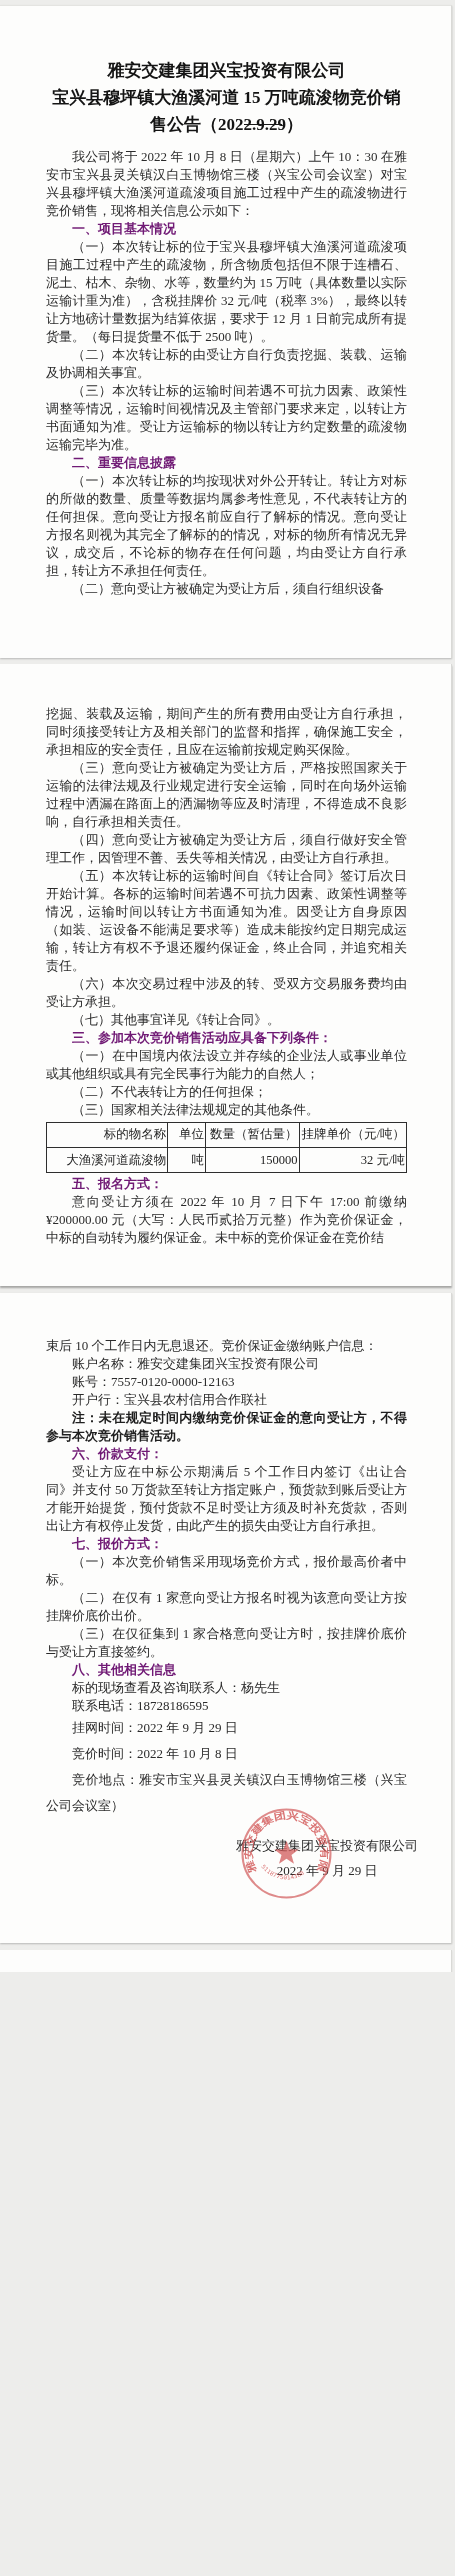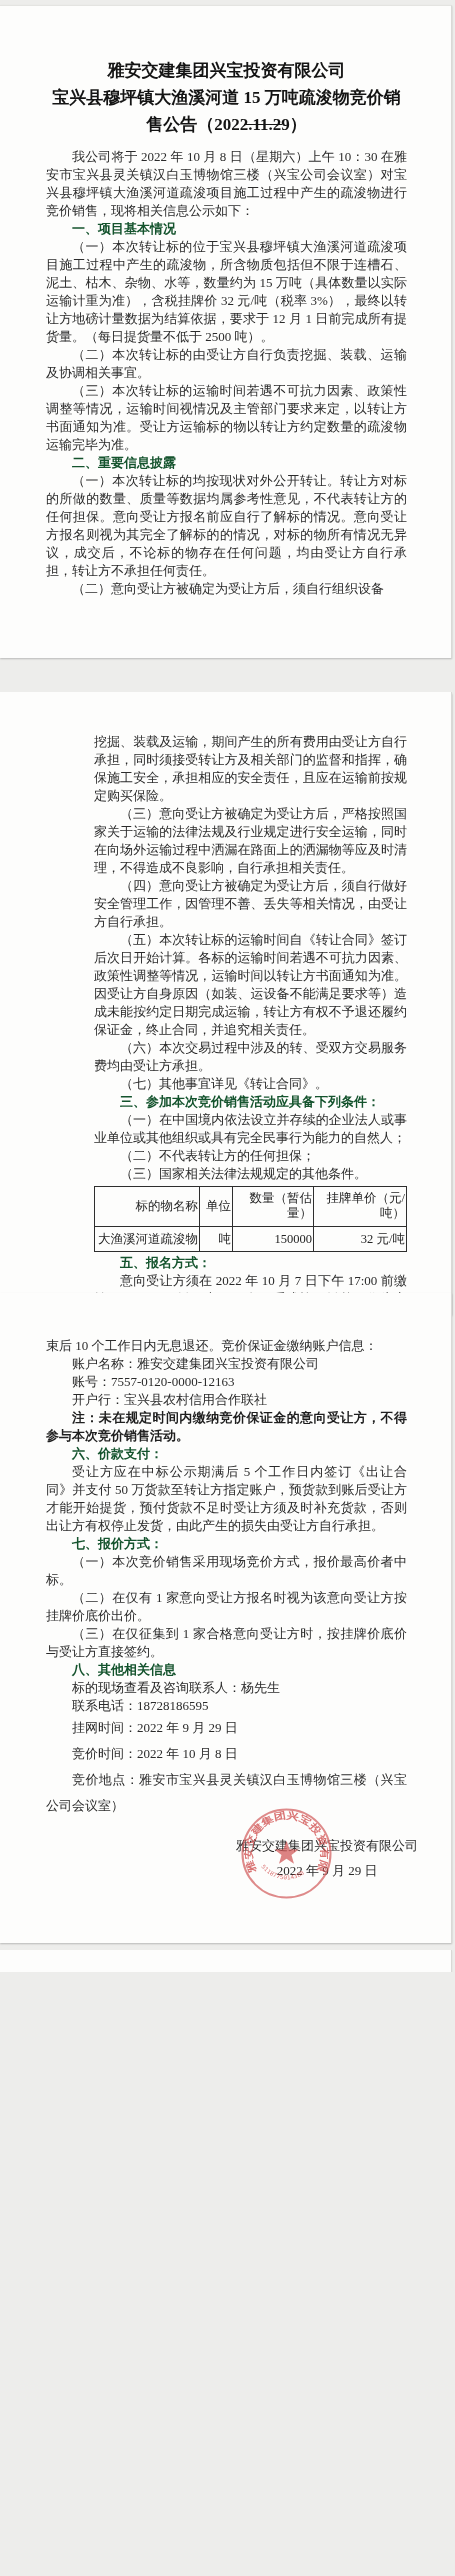--- a/index.html
+++ b/index.html
@@ -10,42 +10,42 @@
     -webkit-font-smoothing:antialiased;
   }
   .canvas{position:relative;width:456px;height:1972px;background:#ededeb;overflow:hidden;}
   .page{
     position:absolute;left:0;width:452px;box-sizing:border-box;
     background:#fdfdfc;
     border-right:0.6px solid #d9d9d6;
     box-shadow:0 1.1px 1.7px rgba(0,0,0,.22);
   }
   .page-1{top:4.6px;height:653px;border-top:0.6px solid #e4e4e1;}
-  .page-2{top:692px;height:622px;box-shadow:0 1.7px 1.7px rgba(0,0,0,.30);padding-left:48px;}
+  .page-2{top:664px;height:622px;box-shadow:0 1.7px 1.7px rgba(0,0,0,.30);}
   .page-3{top:1293px;height:650px;}
   .page-4{top:1950px;height:626px;box-shadow:0 0.6px 1.1px rgba(0,0,0,.12);}
   .content{padding:0 44px 0 46px;color:#2b2b2b;}
   .title-block{
     margin-top:51px;text-align:center;
     font-weight:bold;color:#141414;
     font-size:17px;line-height:27px;
     font-family:"Liberation Serif","DejaVu Serif",serif;
   }
   .title-underline{border-bottom:1.1px solid #191919;padding-bottom:17px;}
   .body-block{margin-top:10.3px;}
   p{margin:0;}
   .para,.cont,.head,.plain{
     font-size:13px;line-height:18px;
     text-align:justify;
   }
   .para{text-indent:2em;}
   .cont{text-indent:0;}
   .plain{text-indent:2em;}
   .head{
-    text-indent:2em;font-weight:bold;color:#14532d;
+    text-indent:2em;font-weight:bold;color:#701a75;
     font-family:"Liberation Sans","DejaVu Sans",sans-serif;
     font-size:13px;
   }
   .bold-note{font-weight:bold;color:#1f1f1f;}
   table.lots{
     width:100%;border-collapse:collapse;margin:2.8px 0 2.3px 0;
     table-layout:fixed;
   }
   table.lots td{
     border:1.1px solid #2e2e2e;text-align:right;
@@ -66,21 +66,21 @@
 </head>
 <body>
 
 <div class="canvas">
 
   <div class="page page-1">
     <div class="content">
       <div class="title-block">
         <div>雅安交建集团兴宝投资有限公司</div>
         <div><span>宝兴县穆坪镇大渔溪河道 </span><span class="title-underline">15 万</span><span>吨疏浚物竞价销</span></div>
-        <div>售公告（2022.11.29）</div>
+        <div>售公告（2022.9.29）</div>
       </div>
       <div class="body-block">
         <p class="para">我公司将于 2022 年 10 月 8 日（星期六）上午 10：30 在雅安市宝兴县灵关镇汉白玉博物馆三楼（兴宝公司会议室）对宝兴县穆坪镇大渔溪河道疏浚项目施工过程中产生的疏浚物进行竞价销售，现将相关信息公示如下：</p>
         <p class="head">一、项目基本情况</p>
         <p class="para">（一）本次转让标的位于宝兴县穆坪镇大渔溪河道疏浚项目施工过程中产生的疏浚物，所含物质包括但不限于连槽石、泥土、枯木、杂物、水等，数量约为 15 万吨（具体数量以实际运输计重为准），含税挂牌价 32 元/吨（税率 3%），最终以转让方地磅计量数据为结算依据，要求于 12 月 1 日前完成所有提货量。（每日提货量不低于 2500 吨）。</p>
         <p class="para">（二）本次转让标的由受让方自行负责挖掘、装载、运输及协调相关事宜。</p>
         <p class="para">（三）本次转让标的运输时间若遇不可抗力因素、政策性调整等情况，运输时间视情况及主管部门要求来定，以转让方书面通知为准。受让方运输标的物以转让方约定数量的疏浚物运输完毕为准。</p>
         <p class="head">二、重要信息披露</p>
         <p class="para">（一）本次转让标的均按现状对外公开转让。转让方对标的所做的数量、质量等数据均属参考性意见，不代表转让方的任何担保。意向受让方报名前应自行了解标的情况。意向受让方报名则视为其完全了解标的的情况，对标的物所有情况无异议，成交后，不论标的物存在任何问题，均由受让方自行承担，转让方不承担任何责任。</p>
         <p class="para">（二）意向受让方被确定为受让方后，须自行组织设备</p>

